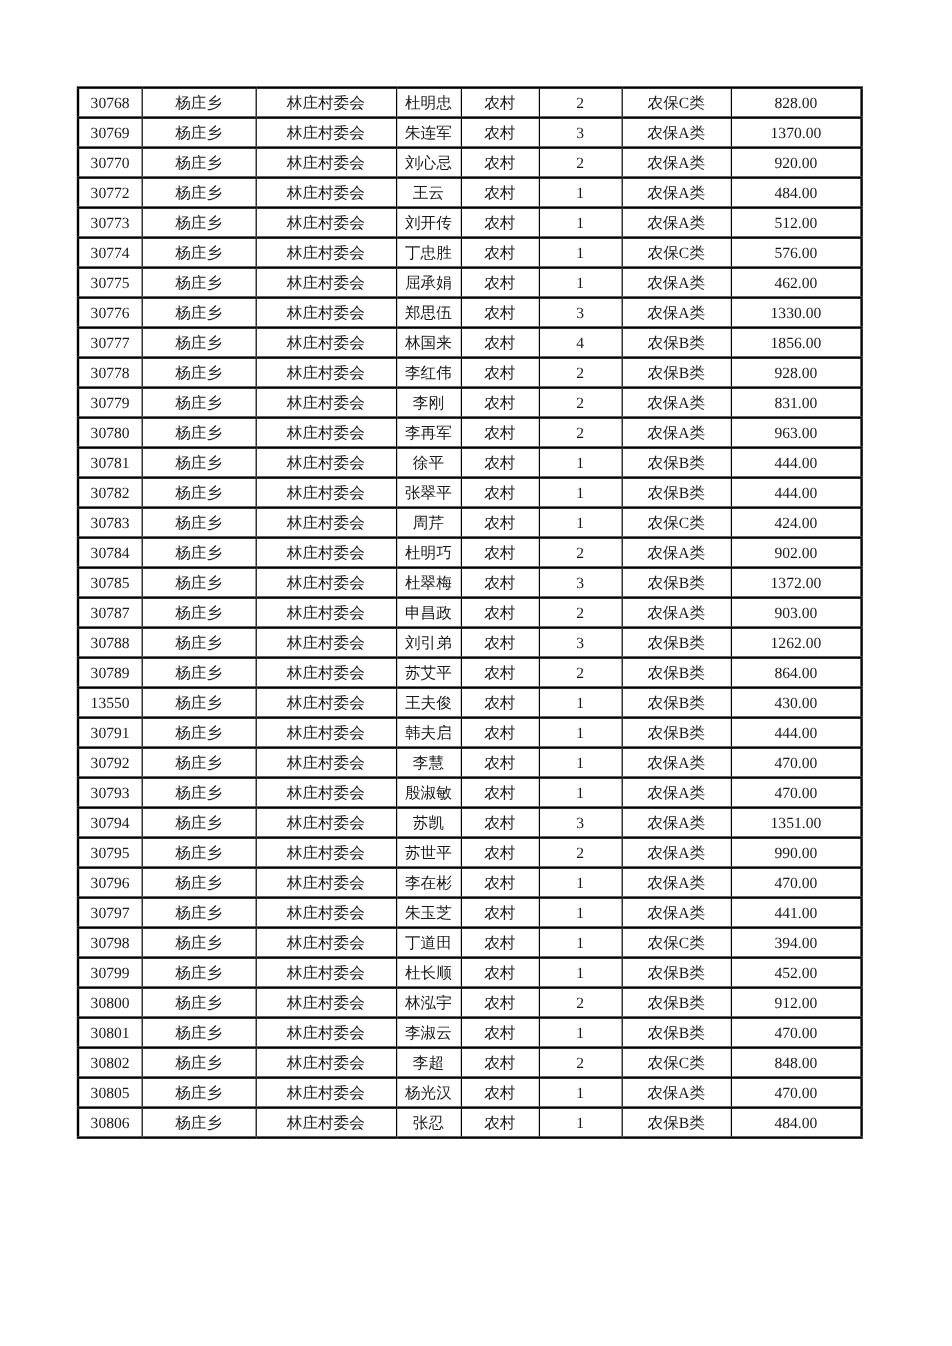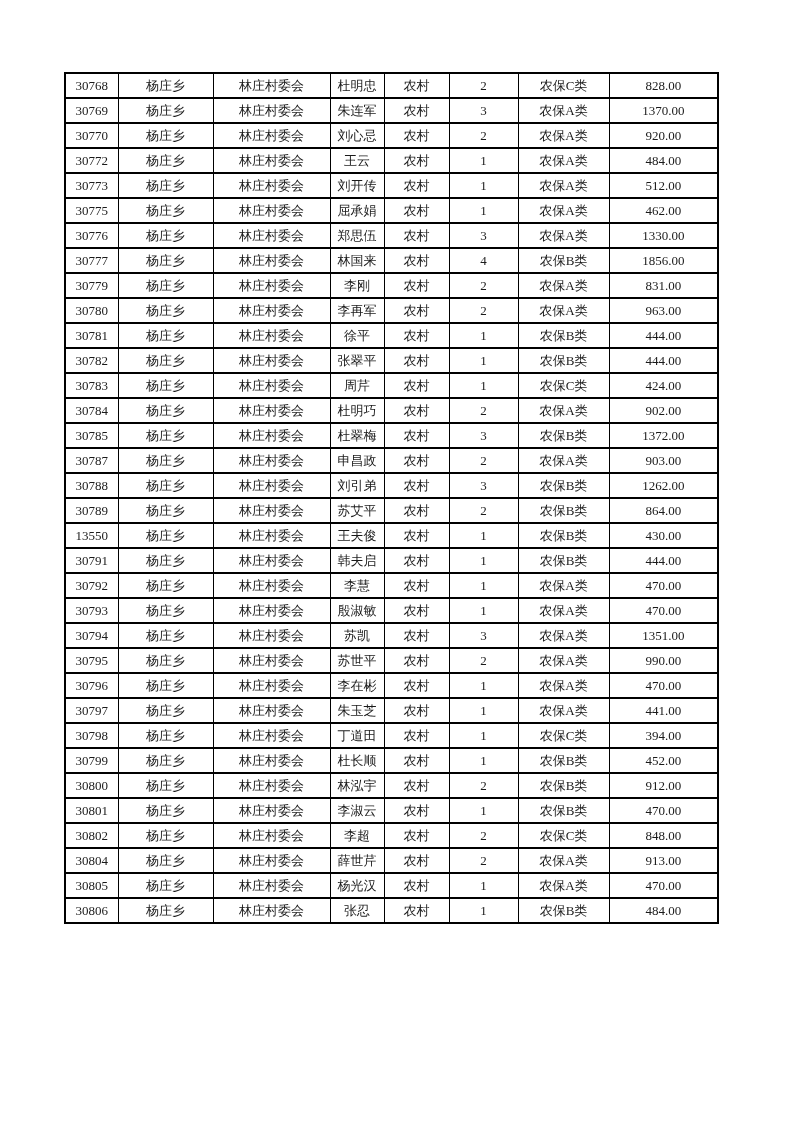--- a/index.html
+++ b/index.html
@@ -109,20 +109,30 @@
           <td>30773</td>
           <td>杨庄乡</td>
           <td>林庄村委会</td>
           <td>刘开传</td>
           <td>农村</td>
           <td>1</td>
           <td>农保A类</td>
           <td>512.00</td>
         </tr>
         <tr>
+          <td>30774</td>
+          <td>杨庄乡</td>
+          <td>林庄村委会</td>
+          <td>丁忠胜</td>
+          <td>农村</td>
+          <td>1</td>
+          <td>农保C类</td>
+          <td>576.00</td>
+        </tr>
+        <tr>
           <td>30775</td>
           <td>杨庄乡</td>
           <td>林庄村委会</td>
           <td>屈承娟</td>
           <td>农村</td>
           <td>1</td>
           <td>农保A类</td>
           <td>462.00</td>
         </tr>
         <tr>
@@ -137,20 +147,30 @@
         </tr>
         <tr>
           <td>30777</td>
           <td>杨庄乡</td>
           <td>林庄村委会</td>
           <td>林国来</td>
           <td>农村</td>
           <td>4</td>
           <td>农保B类</td>
           <td>1856.00</td>
+        </tr>
+        <tr>
+          <td>30778</td>
+          <td>杨庄乡</td>
+          <td>林庄村委会</td>
+          <td>李红伟</td>
+          <td>农村</td>
+          <td>2</td>
+          <td>农保B类</td>
+          <td>928.00</td>
         </tr>
         <tr>
           <td>30779</td>
           <td>杨庄乡</td>
           <td>林庄村委会</td>
           <td>李刚</td>
           <td>农村</td>
           <td>2</td>
           <td>农保A类</td>
           <td>831.00</td>
@@ -367,30 +387,20 @@
         </tr>
         <tr>
           <td>30802</td>
           <td>杨庄乡</td>
           <td>林庄村委会</td>
           <td>李超</td>
           <td>农村</td>
           <td>2</td>
           <td>农保C类</td>
           <td>848.00</td>
-        </tr>
-        <tr>
-          <td>30804</td>
-          <td>杨庄乡</td>
-          <td>林庄村委会</td>
-          <td>薛世芹</td>
-          <td>农村</td>
-          <td>2</td>
-          <td>农保A类</td>
-          <td>913.00</td>
         </tr>
         <tr>
           <td>30805</td>
           <td>杨庄乡</td>
           <td>林庄村委会</td>
           <td>杨光汉</td>
           <td>农村</td>
           <td>1</td>
           <td>农保A类</td>
           <td>470.00</td>

